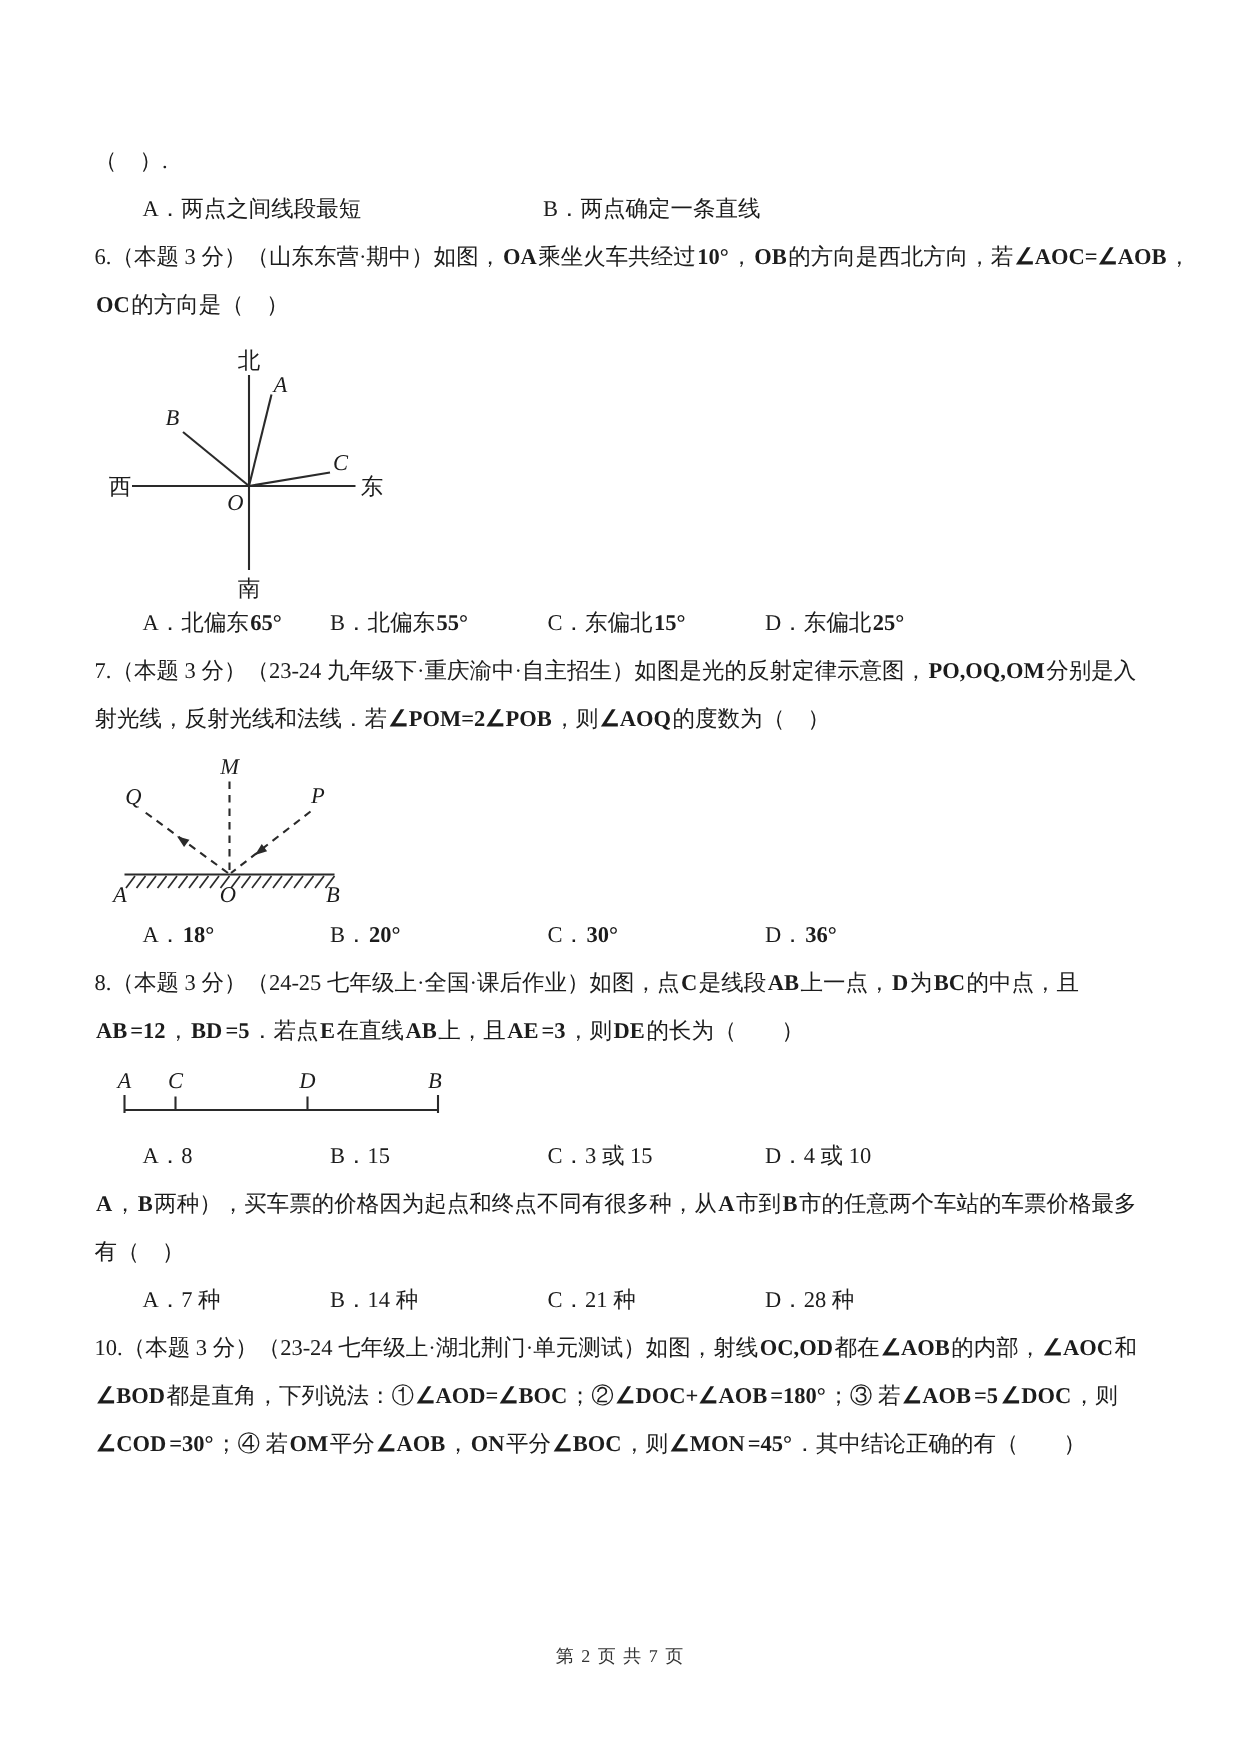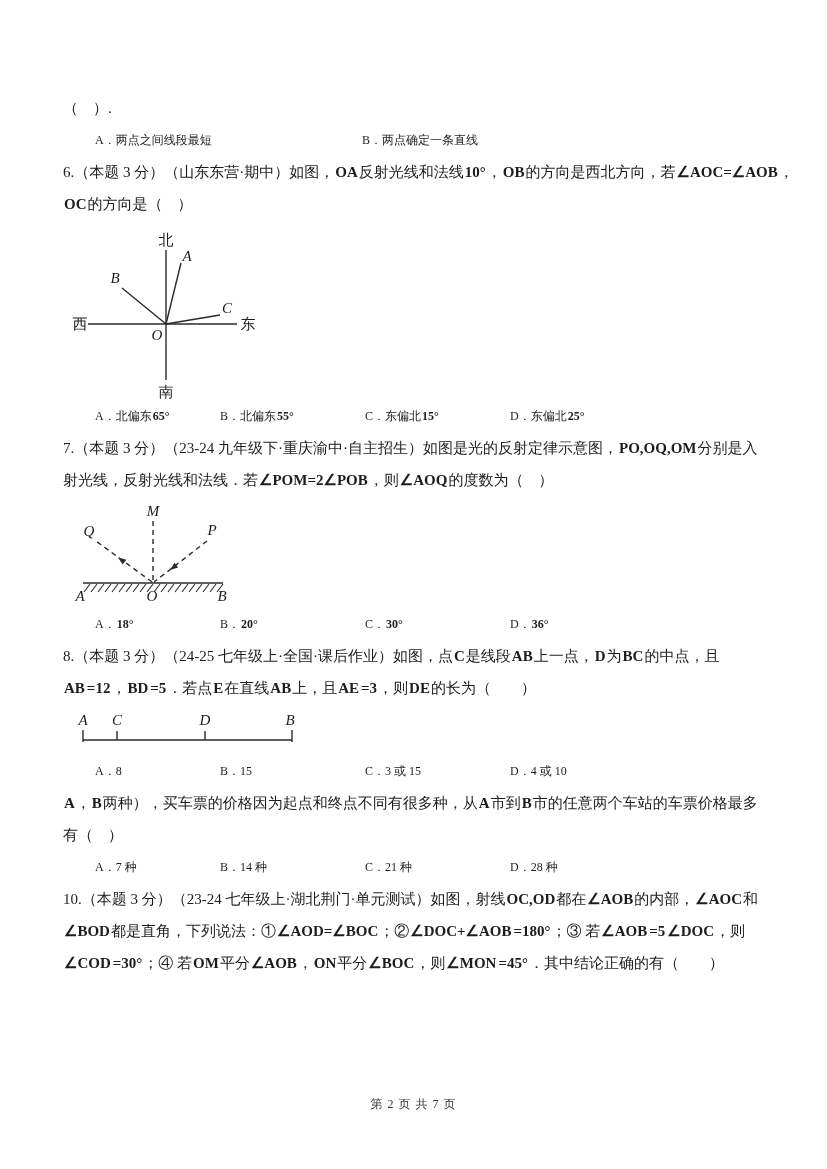--- a/index.html
+++ b/index.html
@@ -6,21 +6,21 @@
   .page{
     position:relative;
     width:827px;height:1169px;
     background:#ffffff;
     font-family:"Liberation Serif",serif;
     color:#1c1c1c;
     overflow:hidden;
   }
   .content{position:absolute;left:63px;top:92px;width:703px;}
   .line{height:32px;line-height:32px;font-size:15px;white-space:nowrap;}
-  .optrow{position:relative;height:32px;font-size:12px;}
+  .optrow{position:relative;height:32px;font-size:15px;}
   .optrow .opt{position:absolute;top:0;line-height:32px;white-space:nowrap;}
   .two .c0{left:32px;} .two .c1{left:299px;}
   .four .c0{left:32px;} .four .c1{left:157px;} .four .c2{left:302px;} .four .c3{left:447px;}
   .m{font-family:"Liberation Serif",serif;font-weight:700;padding:0 1px;}
   .b{font-family:"Liberation Serif",serif;font-weight:700;padding:0 1px;}
   .figwrap{position:relative;}
   .fig6{height:180px;}
   .fig7{height:112px;}
   .fig8{height:51px;}
   .figwrap svg{position:absolute;left:0;top:0;overflow:visible;}
@@ -45,21 +45,21 @@
 
 <div class="page">
   <main class="content">
 
     <div class="line"><span>（　）.</span></div>
     <div class="optrow two">
       <span class="opt c0"><span>A．两点之间线段最短</span></span>
       <span class="opt c1"><span>B．两点确定一条直线</span></span>
     </div>
 
-    <div class="line"><span>6.（本题 3 分）（山东东营·期中）如图，</span><span class="m">OA</span><span>反射光线和法线</span><span class="b">10°</span><span>，</span><span class="m">OB</span><span>的方向是西北方向，若</span><span class="m">∠AOC=∠AOB</span><span>，</span></div>
+    <div class="line"><span>6.（本题 3 分）（山东东营·期中）如图，</span><span class="m">OA</span><span>乘坐火车共经过</span><span class="b">10°</span><span>，</span><span class="m">OB</span><span>的方向是西北方向，若</span><span class="m">∠AOC=∠AOB</span><span>，</span></div>
     <div class="line"><span class="m">OC</span><span>的方向是（　）</span></div>
     <div class="figwrap fig6">
       <svg width="200" height="185" viewBox="0 0 200 185">
         <line x1="96" y1="30" x2="96" y2="160"></line>
         <line x1="18" y1="104" x2="167" y2="104"></line>
         <line x1="96" y1="104" x2="111" y2="43"></line>
         <line x1="96" y1="104" x2="52" y2="68"></line>
         <line x1="96" y1="104" x2="150" y2="95"></line>
         <text class="cjk" x="96" y="25" text-anchor="middle">北</text>
         <text class="cjk" x="96" y="177" text-anchor="middle">南</text>

